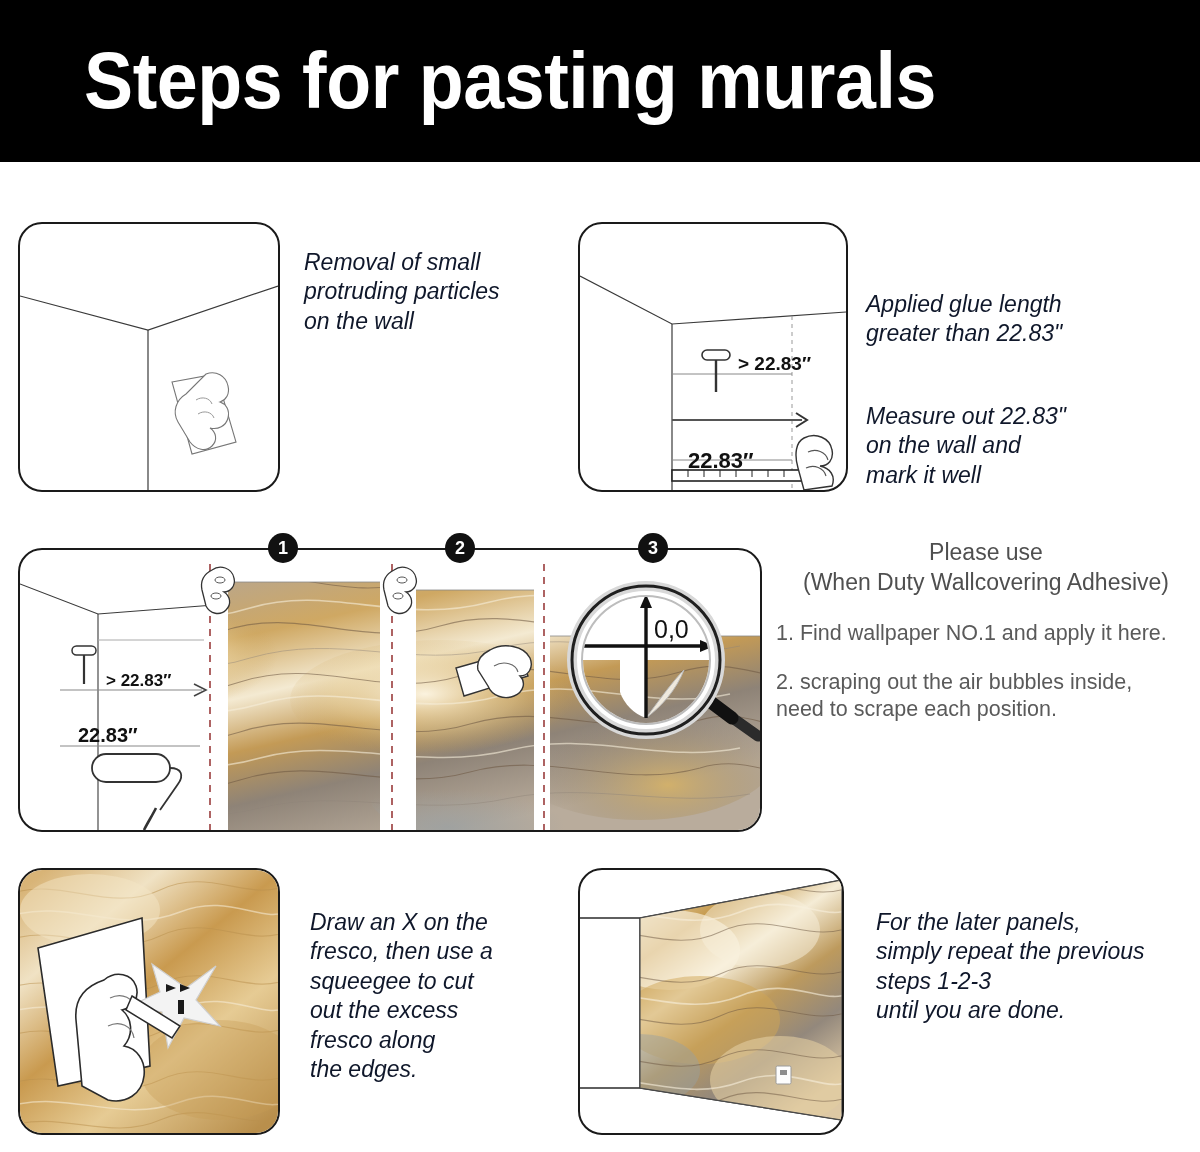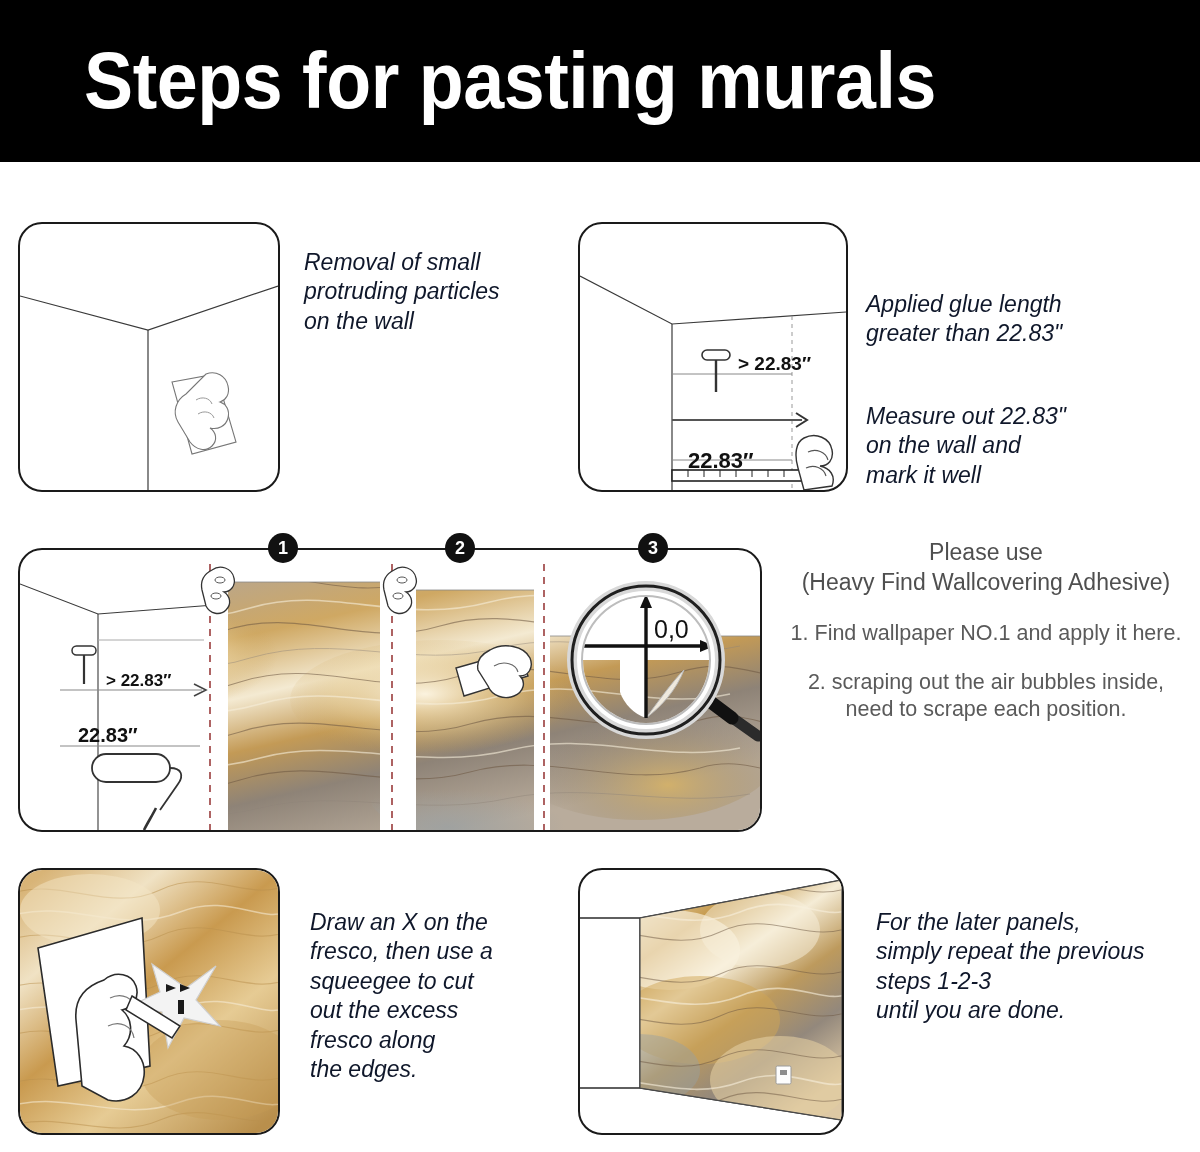--- a/index.html
+++ b/index.html
@@ -59,21 +59,21 @@
 
   
   #panel-apply  { left: 18px;  top: 548px; width: 744px; height: 284px; }
   #apply-text   { position: absolute; left: 776px; top: 538px; width: 420px; }
   .apply-head {
     color: #4f4f4f; font-size: 23px; line-height: 1.3; text-align: center;
     white-space: pre-line;
   }
   .apply-step {
     color: #5a5a5a; font-size: 21.5px; line-height: 1.27;
-    margin-top: 22px; white-space: pre-line; text-align: center;
+    margin-top: 22px; white-space: pre-line;
   }
 
   
   #panel-cut    { left: 18px;  top: 868px; width: 262px; height: 267px; }
   #cap-cut      { left: 310px; top: 908px; width: 250px; }
   #panel-done   { left: 578px; top: 868px; width: 266px; height: 267px; }
   #cap-done     { left: 876px; top: 908px; width: 330px; }
 
   
   .step-badge {
@@ -285,21 +285,21 @@
     <text x="634" y="88" font-family="Liberation Sans, sans-serif" font-size="25" fill="#111">0,0</text>
   </svg>
 </div>
 
 <div class="step-badge" id="badge-1">1</div>
 <div class="step-badge" id="badge-2">2</div>
 <div class="step-badge" id="badge-3">3</div>
 
 <div id="apply-text">
   <div class="apply-head">Please use
-(Heavy Find Wallcovering Adhesive)</div>
+(When Duty Wallcovering Adhesive)</div>
   <div class="apply-step">1. Find wallpaper NO.1 and apply it here.</div>
   <div class="apply-step">2. scraping out the air bubbles inside,
 need to scrape each position.</div>
 </div>
 
 <div class="panel" id="panel-cut">
   <svg width="258" height="263" viewBox="0 0 258 263">
     <defs>
       <linearGradient id="goldBase" x1="0.1" y1="0" x2="0.9" y2="1">
         <stop offset="0%" stop-color="#d8b477"></stop>

